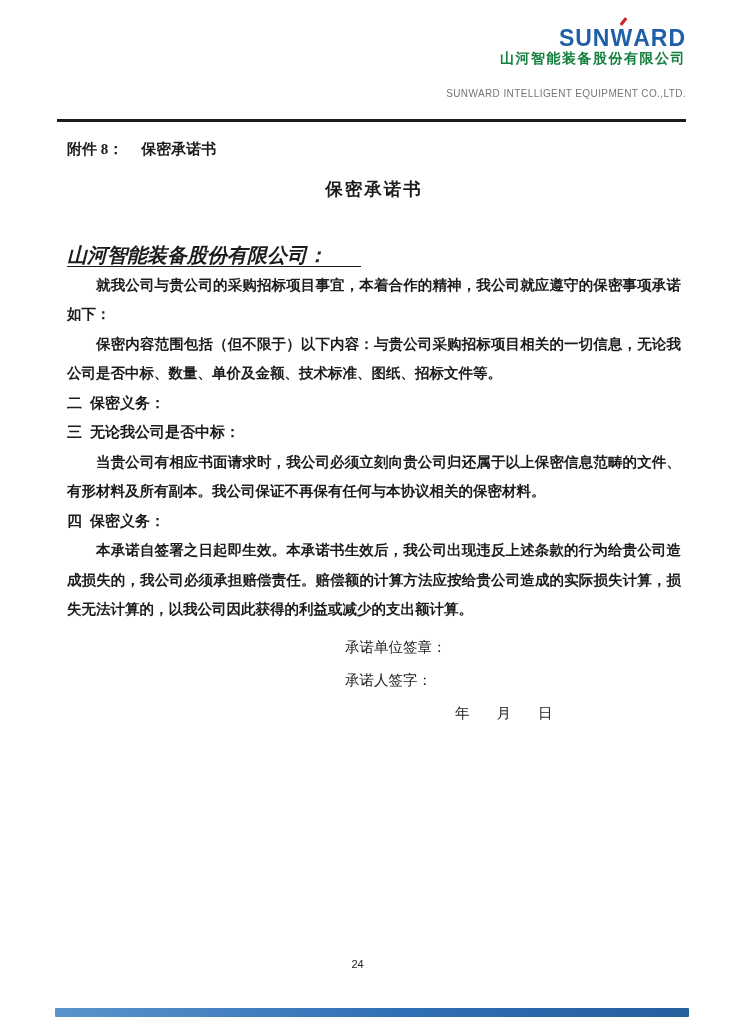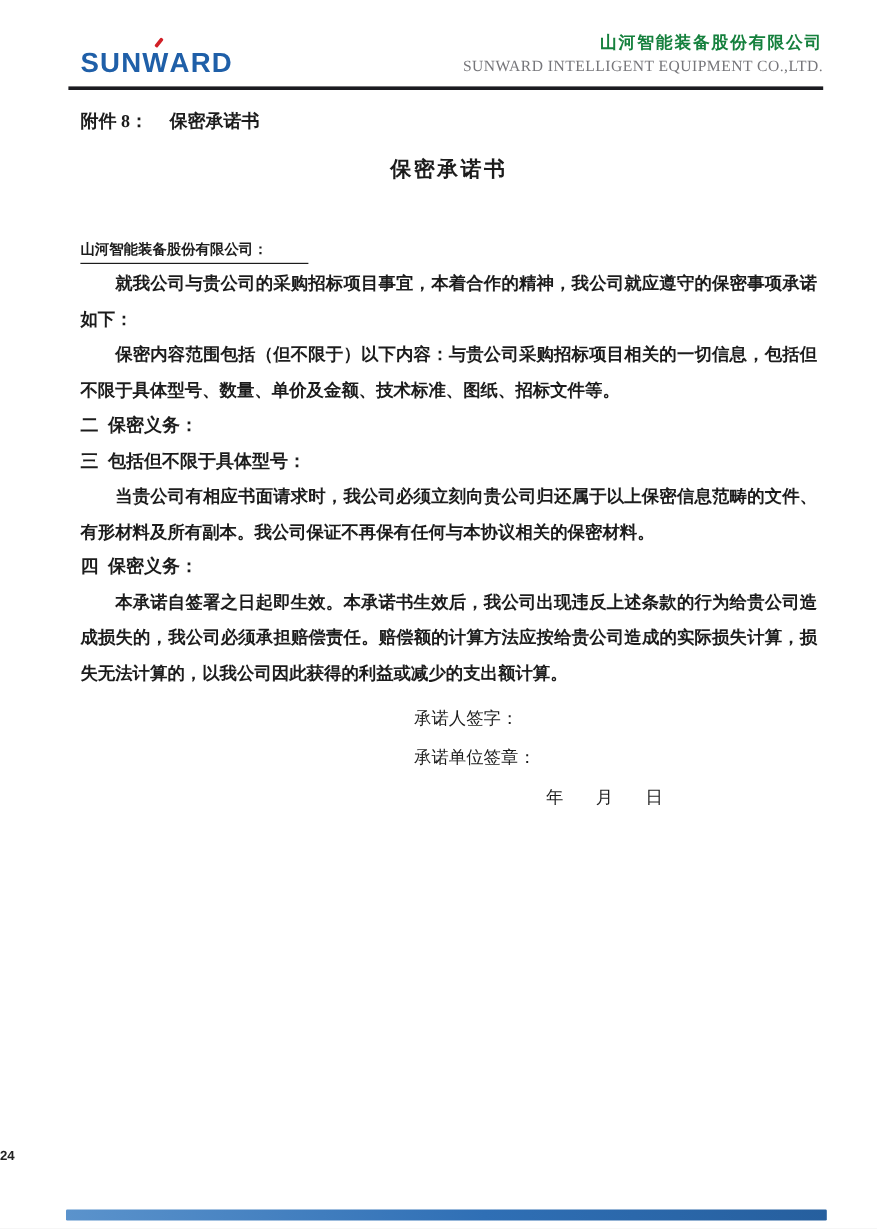--- a/index.html
+++ b/index.html
@@ -15,22 +15,23 @@
     overflow: hidden;
     color: #1c1c1c;
   }
 
   
   .header {
     margin: 27px 45px 0 57px;
     display: flex;
     justify-content: space-between;
     align-items: flex-end;
-    padding-bottom: 8px;
+    padding-bottom: 18px;
     border-bottom: 3px solid #1b1b20;
+    flex-direction: column;
   }
   .logo {
     font-family: "Liberation Sans", "DejaVu Sans", sans-serif;
     font-weight: bold;
     font-size: 23px;
     letter-spacing: 1px;
     color: #1f5fa8;
     line-height: 1;
     padding-left: 10px;
   }
@@ -51,25 +52,24 @@
     line-height: 1.25;
     padding-bottom: 1px;
   }
   .company-cn {
     font-size: 14px;
     font-weight: bold;
     color: #15803d;
     letter-spacing: 1.5px;
   }
   .company-en {
-    font-size: 13px;
+    font-size: 10px;
     color: #76767a;
     letter-spacing: 0.4px;
-    margin-top: 2px;
-    font-family: Liberation Serif, serif;
+    margin-top: 20px;
   }
 
   
   .content {
     margin: 0 62px 0 67px;
     width: 614px;
     font-size: 14.5px;
     line-height: 29.5px;
   }
   .attachment-line {
@@ -83,21 +83,22 @@
     text-align: center;
     font-weight: bold;
     font-size: 17.5px;
     margin-top: 10px;
     letter-spacing: 2px;
   }
 
   .salutation {
     margin-top: 37px;
     font-weight: bold;
-    font-size: 12px;
+    font-size: 20px;
+    font-style: italic;
   }
   .salutation span {
     display: inline-block;
     border-bottom: 1.5px solid #1c1c1c;
     padding-right: 34px;
     line-height: 22px;
   }
 
   .para {
     text-indent: 2em;
@@ -122,24 +123,24 @@
     line-height: 32px;
   }
   .date-line span { display: inline-block; }
   .date-sep { width: 27px; }
 
   
   .page-number {
     position: absolute;
     left: 0; right: 16px;
     bottom: 54px;
+    text-align: center;
     font-size: 11px;
     color: #222;
     font-family: "Liberation Sans", "DejaVu Sans", sans-serif;
-    font-weight: bold;
   }
   .footer-bar {
     position: absolute;
     left: 55px;
     right: 42px;
     bottom: 7px;
     height: 9px;
     background: linear-gradient(to right, #5b93cc, #2f6fb5 55%, #265f9e);
     border-radius: 1px;
   }
@@ -166,39 +167,39 @@
     </div>
 
     <div class="doc-title">保密承诺书</div>
 
     <div class="salutation">
       <span>山河智能装备股份有限公司：</span>
     </div>
 
     <p class="para">就我公司与贵公司的采购招标项目事宜，本着合作的精神，我公司就应遵守的保密事项承诺如下：</p>
 
-    <p class="para">保密内容范围包括（但不限于）以下内容：与贵公司采购招标项目相关的一切信息，包括但不限于具体型号、数量、单价及金额、技术标准、图纸、招标文件等。</p>
+    <p class="para">保密内容范围包括（但不限于）以下内容：与贵公司采购招标项目相关的一切信息，无论我公司是否中标、数量、单价及金额、技术标准、图纸、招标文件等。</p>
 
     <div class="sec-heading">
       <span class="sec-no">二</span><span>保密义务：</span>
     </div>
 
     <div class="sec-heading">
-      <span class="sec-no">三</span><span>包括但不限于具体型号：</span>
+      <span class="sec-no">三</span><span>无论我公司是否中标：</span>
     </div>
     <p class="para">当贵公司有相应书面请求时，我公司必须立刻向贵公司归还属于以上保密信息范畴的文件、有形材料及所有副本。我公司保证不再保有任何与本协议相关的保密材料。</p>
 
     <div class="sec-heading">
       <span class="sec-no">四</span><span>保密义务：</span>
     </div>
     <p class="para">本承诺自签署之日起即生效。本承诺书生效后，我公司出现违反上述条款的行为给贵公司造成损失的，我公司必须承担赔偿责任。赔偿额的计算方法应按给贵公司造成的实际损失计算，损失无法计算的，以我公司因此获得的利益或减少的支出额计算。</p>
 
     <div class="signature">
+      <div>承诺单位签章：</div>
       <div>承诺人签字：</div>
-      <div>承诺单位签章：</div>
       <div class="date-line">
         <span>年</span><span class="date-sep"></span><span>月</span><span class="date-sep"></span><span>日</span>
       </div>
     </div>
 
   </div>
 
   <div class="page-number">24</div>
   <div class="footer-bar"></div>
 

